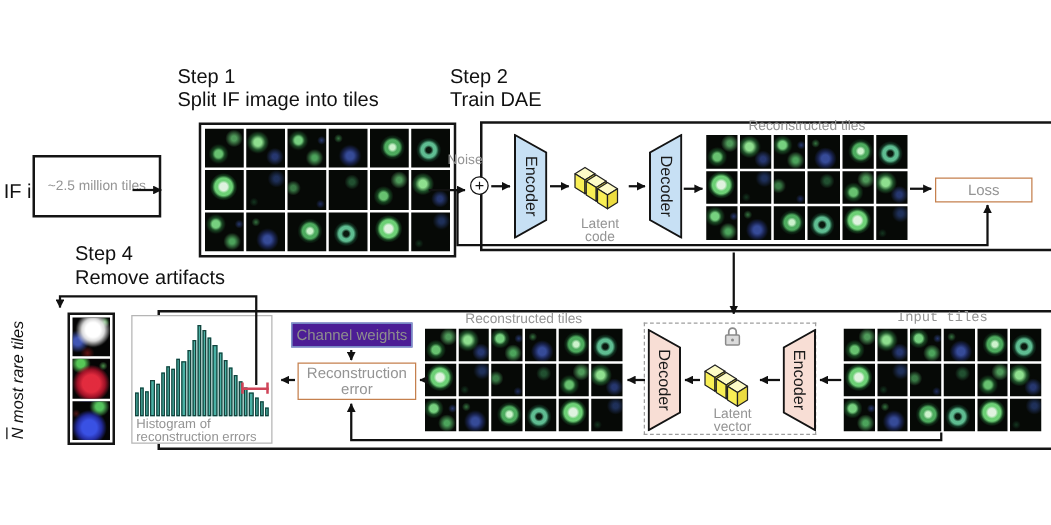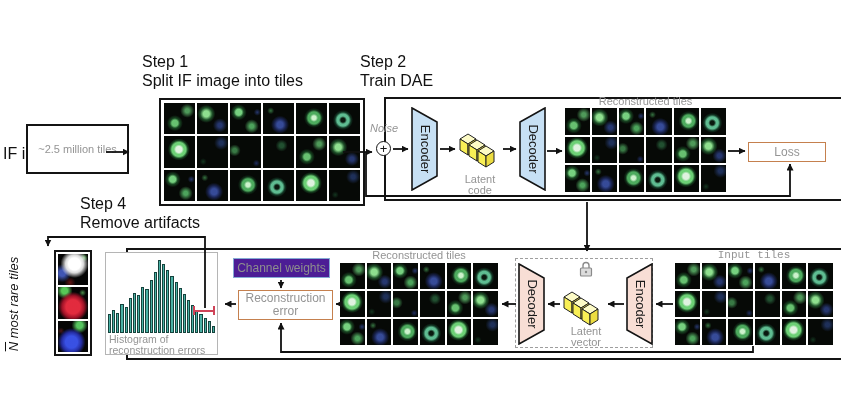--- a/index.html
+++ b/index.html
@@ -83,21 +83,21 @@
       <div class="tile v5"></div>
       <div class="tile v2"></div>
     </div>
 
   <div class="abs" style="left:360px;top:52px;">
     <div class="title">Step 2</div>
     <div class="title">Train DAE</div>
   </div>
   <div class="abs box2" style="left:360px;top:97px;width:478px;height:104px;"></div>
 
-  <div class="abs glabel center" style="left:360px;top:122px;width:48px;font-style:italic;">Noise</div>
+  <div class="abs glabel center" style="left:348px;top:122px;width:48px;">Noise</div>
   <div class="abs noise-circle" style="left:376px;top:141px;">+</div>
 
   <div class="abs" style="left:411px;top:107px;width:27px;height:84px;">
     <svg width="27" height="84">
         <polygon points="1,1 26,15 26,69 1,83" fill="#c7e0f4" stroke="#141414" stroke-width="1.6"></polygon>
       </svg>
     <span class="trap-label">Encoder</span>
   </div>
 
   <svg class="abs" style="left:458px;top:127px;" width="44" height="42">
@@ -144,21 +144,21 @@
       <div class="tile v1"></div>
       <div class="tile v8"></div>
       <div class="tile v5"></div>
       <div class="tile v2"></div>
     </div>
 
   <div class="abs obox" style="left:748px;top:142px;width:78px;height:20px;">
     <span>Loss</span>
   </div>
 
-  <div class="abs" style="left:60px;top:194px;margin-left:20px;">
+  <div class="abs" style="left:60px;top:194px;">
     <div class="title">Step 4</div>
     <div class="title">Remove artifacts</div>
   </div>
 
   <div class="abs box2" style="left:102px;top:248px;width:736px;height:112px;"></div>
 
   <div class="abs box2" style="left:30px;top:250px;width:38px;height:106px;padding:2px;display:grid;grid-template-rows:repeat(3,1fr);gap:2px;">
     <div class="rare1"></div>
     <div class="rare2"></div>
     <div class="rare3"></div>

